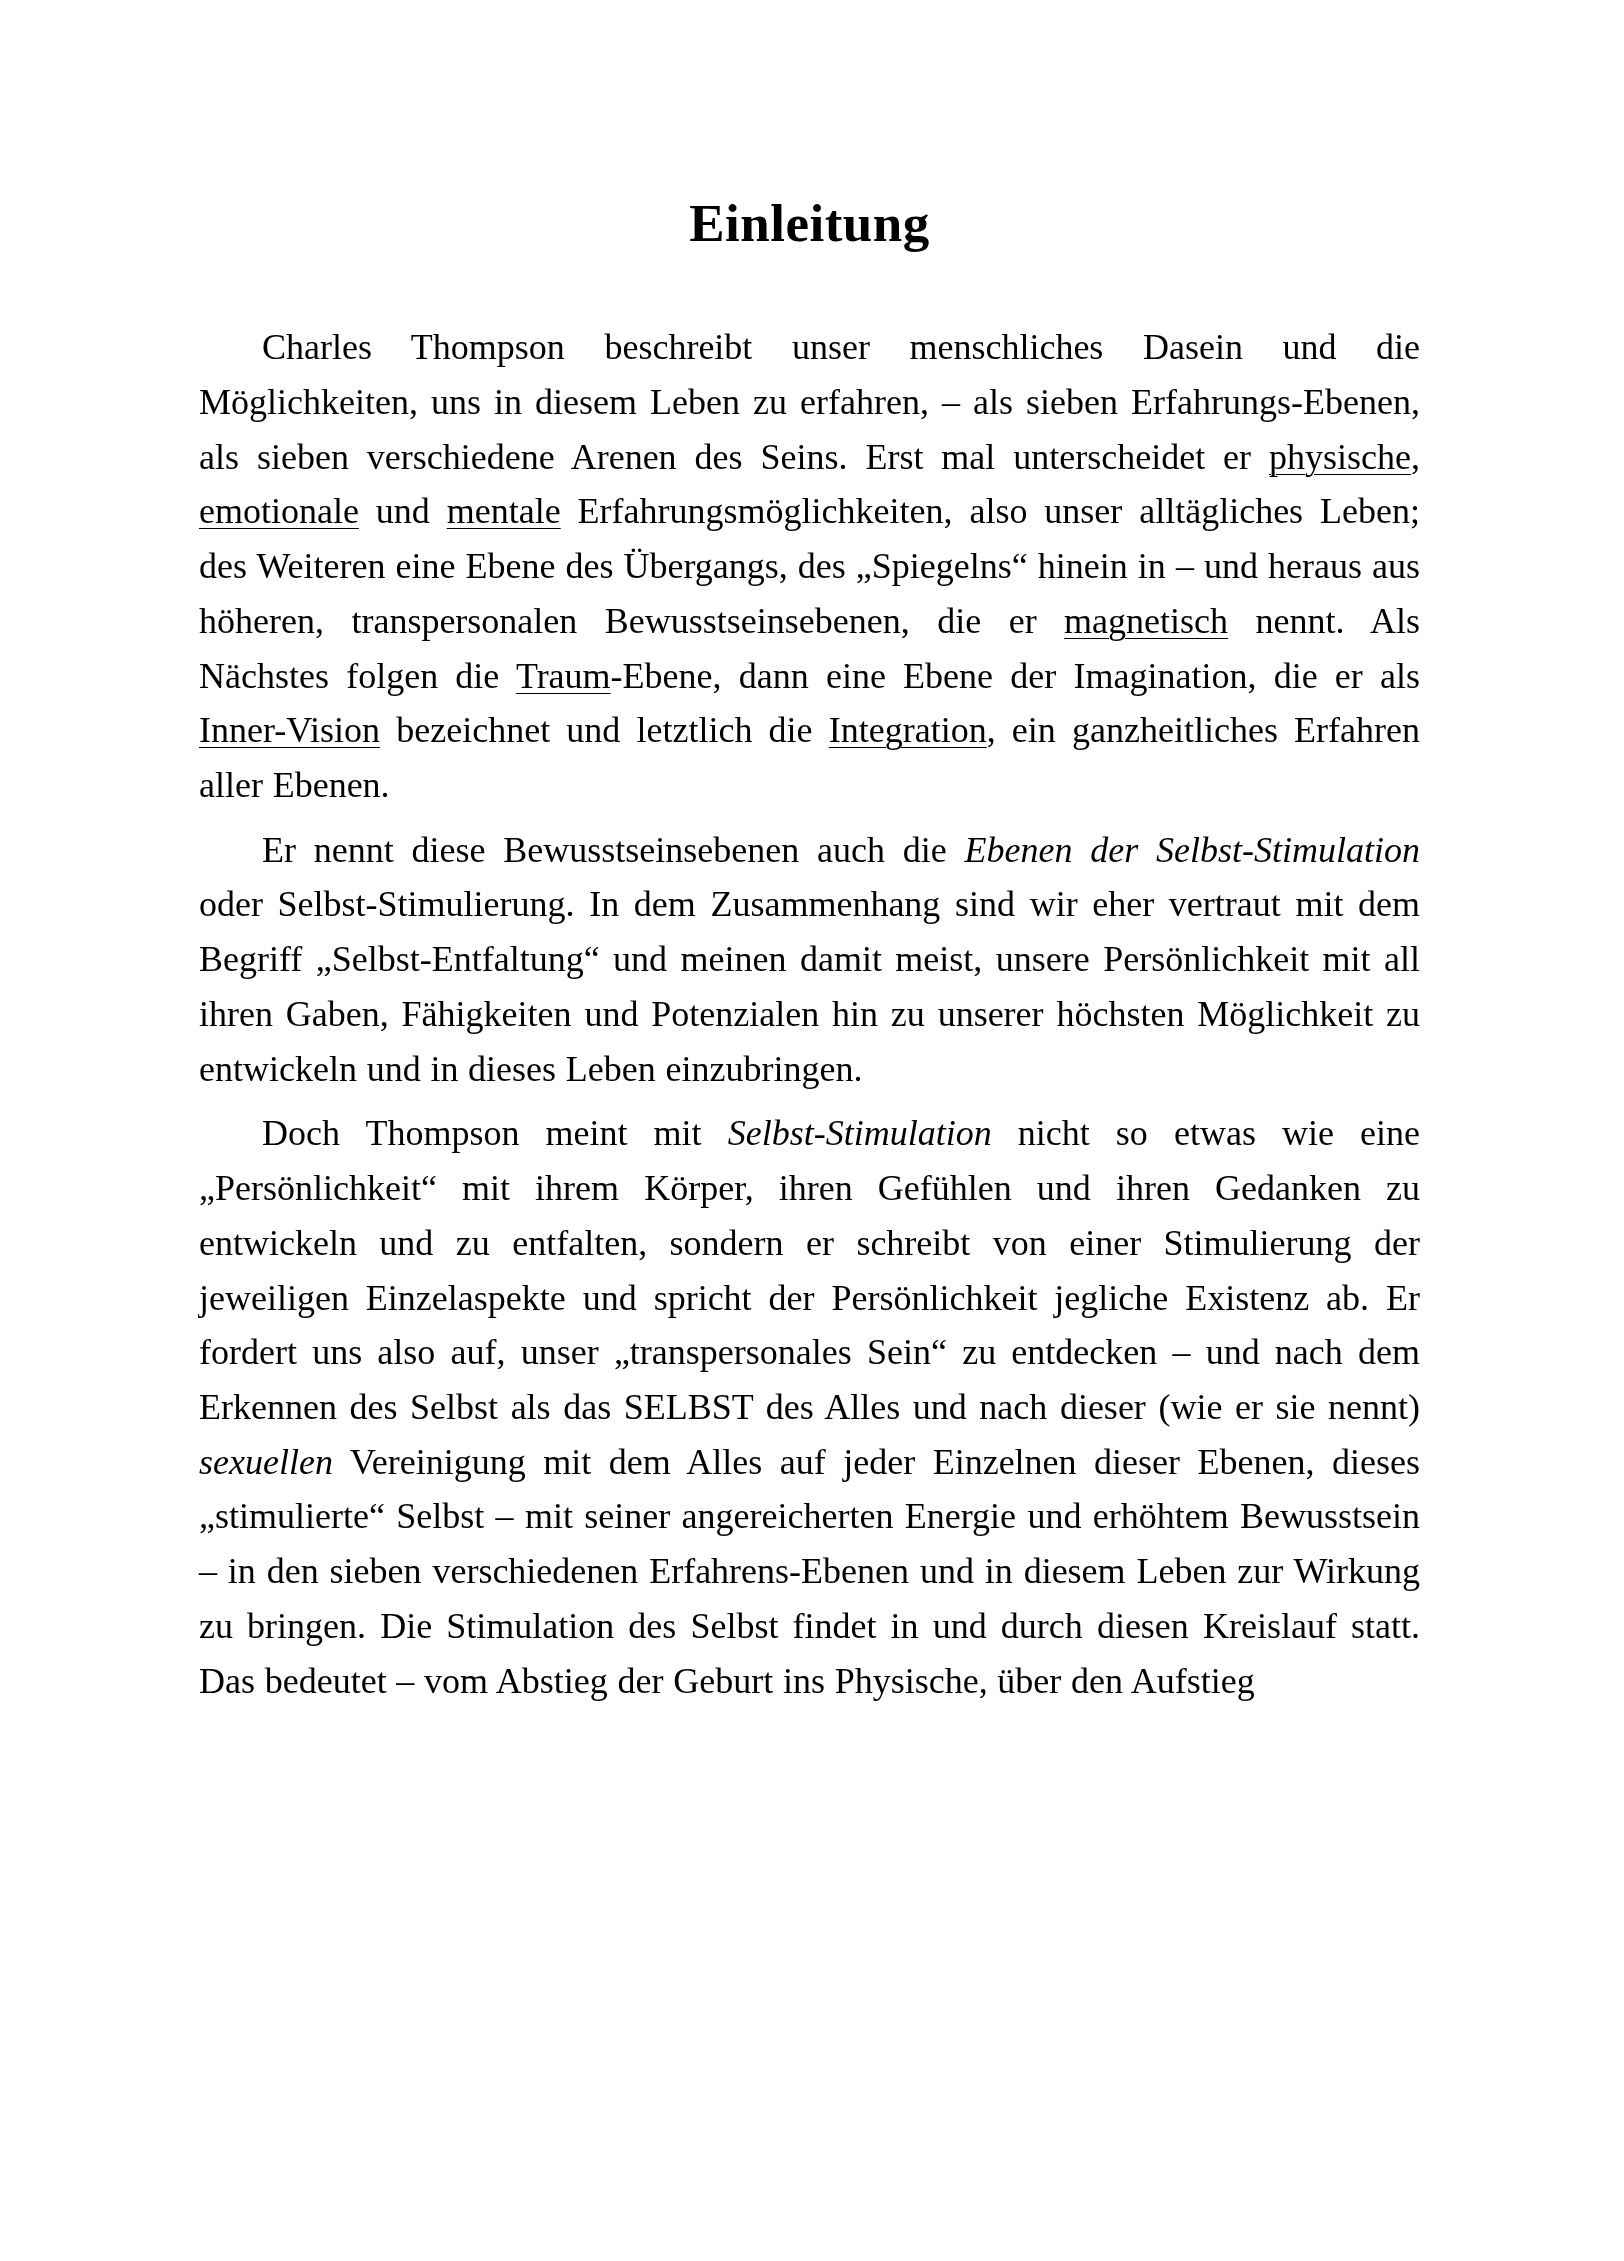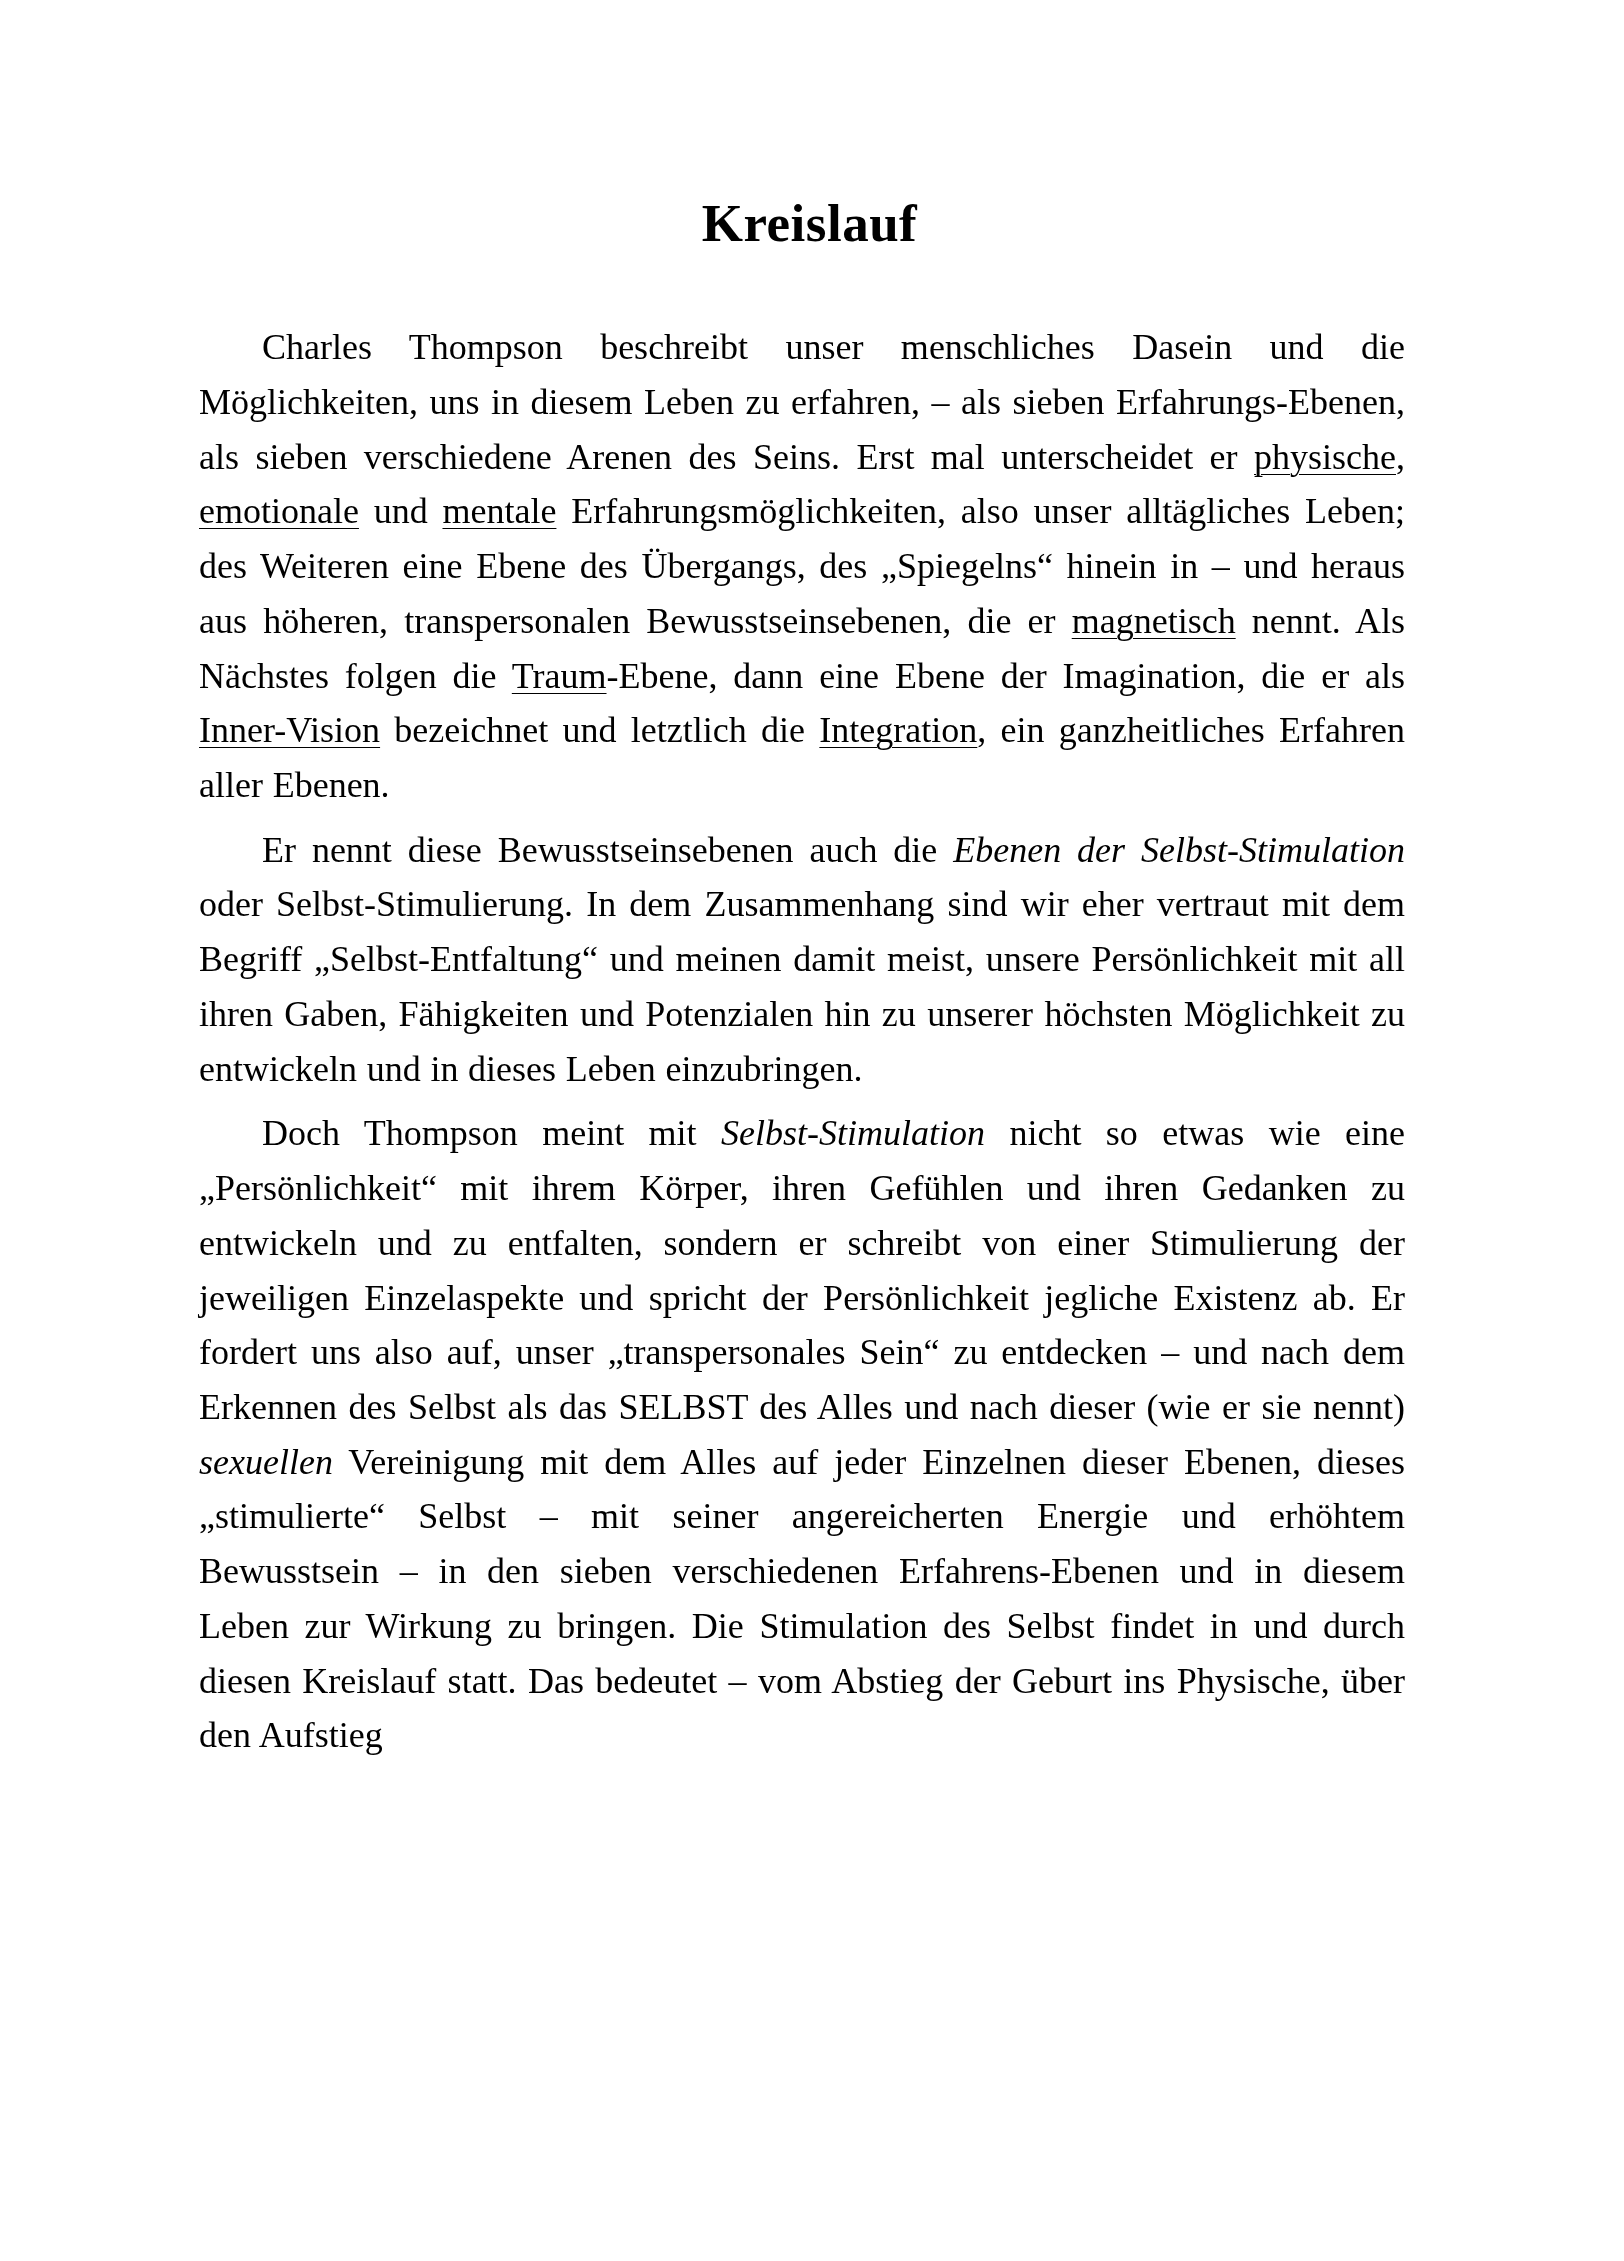--- a/index.html
+++ b/index.html
@@ -36,42 +36,42 @@
     font-weight: 700;
     letter-spacing: 0.5px;
     margin: 0 0 68px 0;
     line-height: 1.1;
   }
   p.para {
     font-size: 36px;
     line-height: 1.52;
     text-align: justify;
     text-justify: inter-word;
-    margin: 0 15px 10px 0;
+    margin: 0 0 10px 0;
     text-indent: 63px;
     word-spacing: 0.02em;
     hyphens: manual;
   }
   p.para:last-of-type {
     margin-bottom: 0;
   }
   .u {
     text-decoration: underline;
     text-underline-offset: 0.13em;
     text-decoration-thickness: 1.1px;
   }
   .it {
   }
 </style>
 </head>
 <body>
 
 <div class="page">
   <div class="content">
-    <h1 class="chapter-title">Kreislauf</h1>
+    <h1 class="chapter-title">Einleitung</h1>
     <div id="body-text">
         <p class="para">Charles Thompson beschreibt unser menschliches Dasein und die Möglichkeiten, uns in diesem Leben zu erfahren, – als sieben Erfahrungs-Ebenen, als sieben verschiedene Arenen des Seins. Erst mal unterscheidet er <span class="u">physische</span>, <span class="u">emotionale</span> und <span class="u">mentale</span> Erfahrungsmöglichkeiten, also unser alltägliches Leben; des Weiteren eine Ebene des Übergangs, des „Spiegelns“ hinein in – und heraus aus höheren, transpersonalen Bewusstseinsebenen, die er <span class="u">magnetisch</span> nennt. Als Nächstes folgen die <span class="u">Traum</span>-Ebene, dann eine Ebene der Imagination, die er als <span class="u">Inner-Vision</span> bezeichnet und letztlich die <span class="u">Integration</span>, ein ganzheitliches Erfahren aller Ebenen.</p>
         <p class="para">Er nennt diese Bewusstseinsebenen auch die <em class="it">Ebenen der Selbst-Stimulation</em> oder Selbst-Stimulierung. In dem Zusammenhang sind wir eher vertraut mit dem Begriff „Selbst-Entfaltung“ und meinen damit meist, unsere Persönlichkeit mit all ihren Gaben, Fähigkeiten und Potenzialen hin zu unserer höchsten Möglichkeit zu entwickeln und in dieses Leben einzubringen.</p>
         <p class="para">Doch Thompson meint mit <em class="it">Selbst-Stimulation</em> nicht so etwas wie eine „Persönlichkeit“ mit ihrem Körper, ihren Gefühlen und ihren Gedanken zu entwickeln und zu entfalten, sondern er schreibt von einer Stimulierung der jeweiligen Einzelaspekte und spricht der Persönlichkeit jegliche Existenz ab. Er fordert uns also auf, unser „transpersonales Sein“ zu entdecken – und nach dem Erkennen des Selbst als das SELBST des Alles und nach dieser (wie er sie nennt) <em class="it">sexuellen</em> Vereinigung mit dem Alles auf jeder Einzelnen dieser Ebenen, dieses „stimulierte“ Selbst – mit seiner angereicherten Energie und erhöhtem Bewusstsein – in den sieben verschiedenen Erfahrens-Ebenen und in diesem Leben zur Wirkung zu bringen. Die Stimulation des Selbst findet in und durch diesen Kreislauf statt. Das bedeutet – vom Abstieg der Geburt ins Physische, über den Aufstieg</p>
       </div>
   </div>
 
 </div>
 
 

